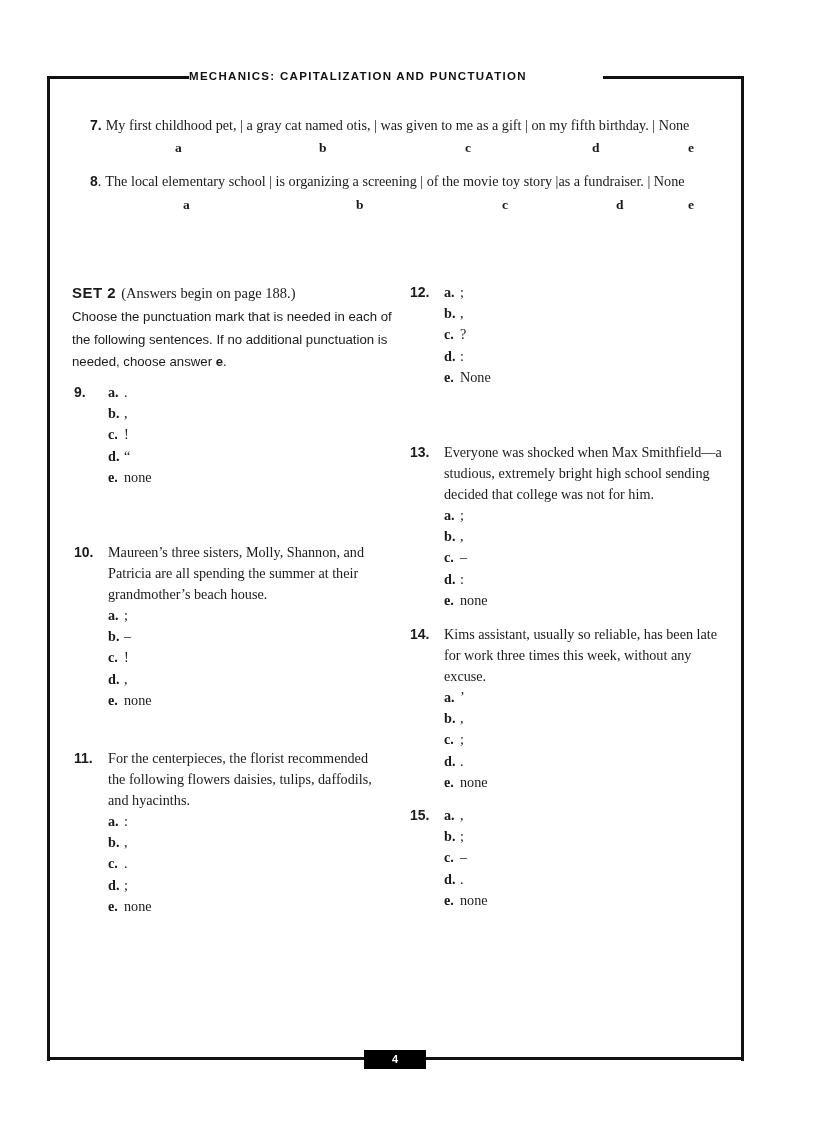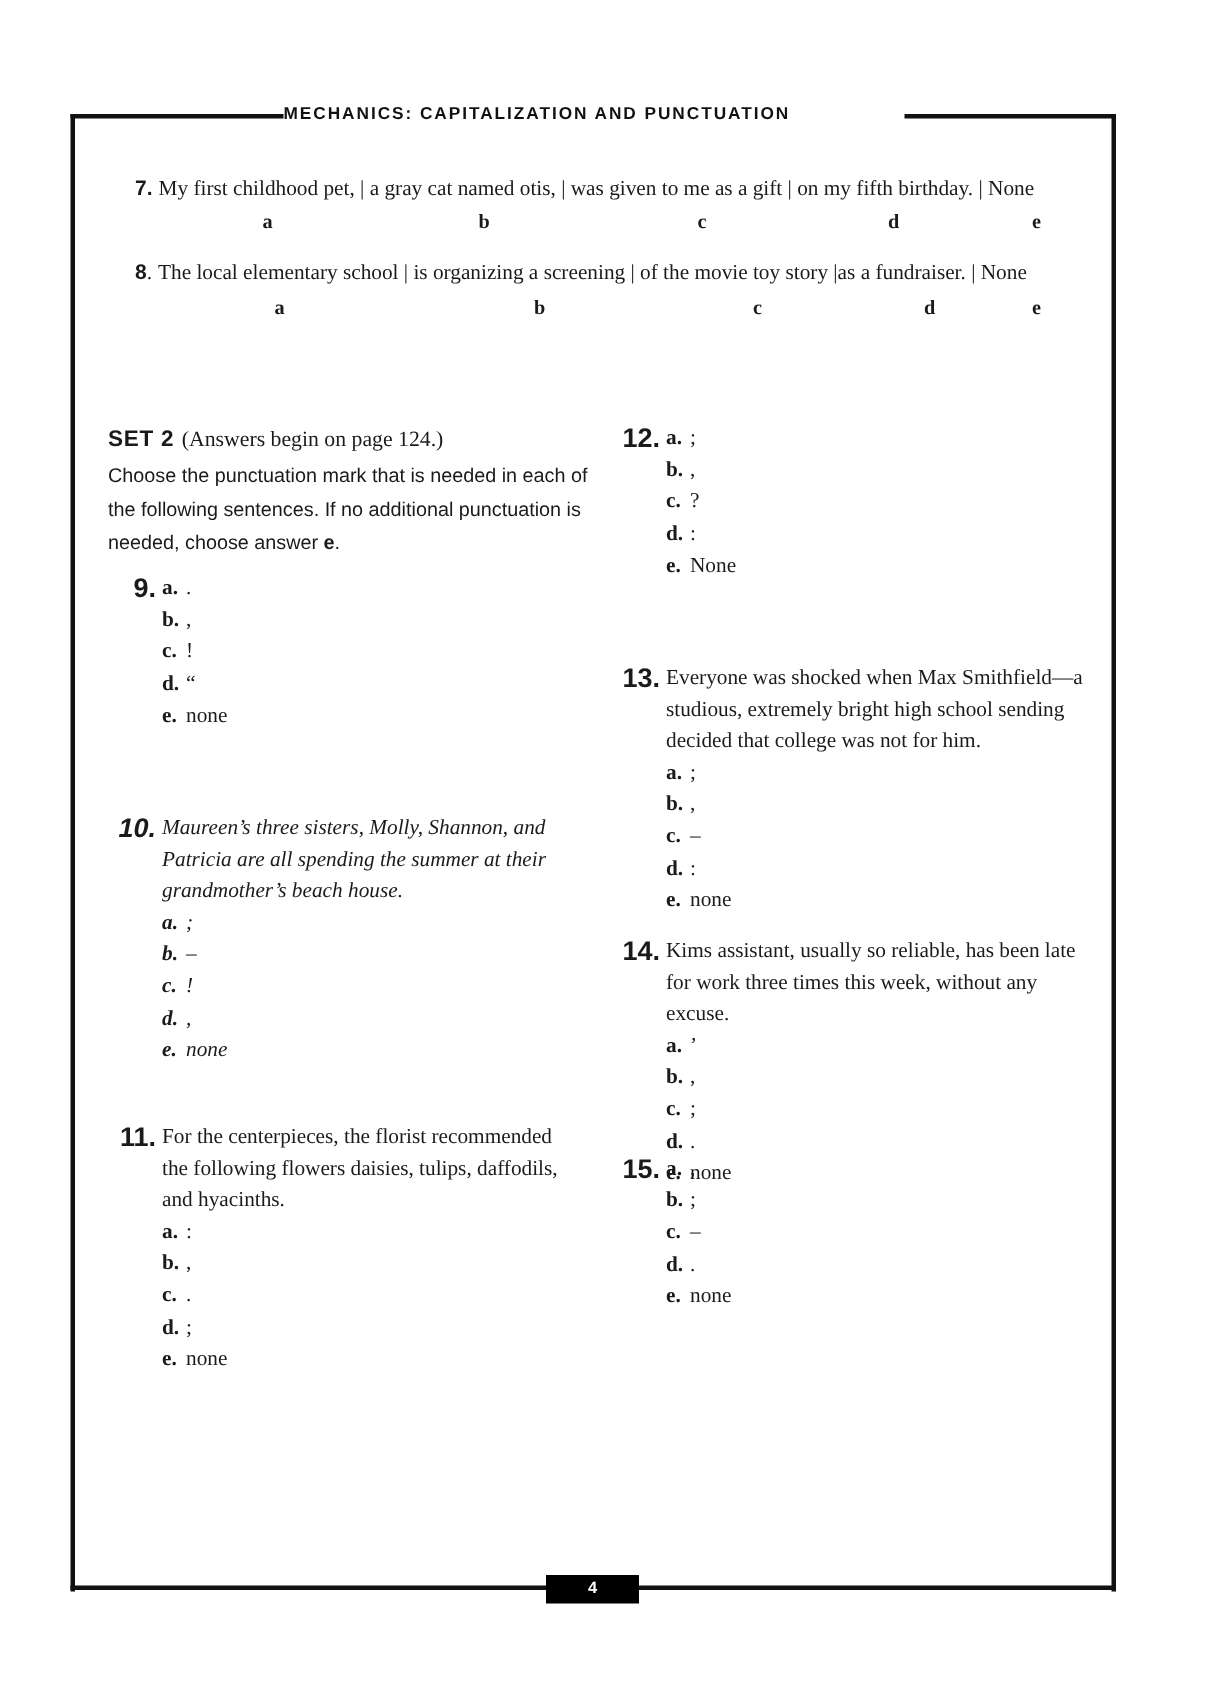--- a/index.html
+++ b/index.html
@@ -21,21 +21,21 @@
   .letters span { position:absolute; }
 
   .set-head { position:absolute; left:72px; top:284px; font-size:15px; }
   .set-head .set-label { font-family:"Liberation Sans", sans-serif; font-weight:900; font-size:15px; letter-spacing:0.5px;text-align:right; }
   .set-head .set-note { font-family:"Liberation Serif", serif; font-size:14.5px; margin-left:5px; }
   .instructions { position:absolute; left:72px; top:306px; width:320px; font-family:"Liberation Sans", sans-serif;
     font-size:13.2px; line-height:22.5px; }
   .instructions b { font-weight:bold; }
 
   .question { position:absolute; width:300px; font-family:"Liberation Serif", serif; font-size:14.2px; line-height:21px; }
-  .question .qnum { position:absolute; font-family:"Liberation Sans", sans-serif; font-weight:bold; font-size:18px; text-align:right; width:30px; left:-34px; top:0; }
+  .question .qnum { position:absolute; font-family:"Liberation Sans", sans-serif; font-weight:bold; font-size:14px; width:30px; left:-34px; top:0; }
   .question .stem { display:block; }
   .question ol { list-style:none; margin:0; padding:0; }
   .question li { height:21.2px; line-height:21.2px; }
   .question li .ol { font-weight:bold; display:inline-block; width:16px; }
 </style>
 </head>
 <body>
 
 <div class="frame-top-l"></div>
 <div class="frame-top-r"></div>
@@ -62,38 +62,38 @@
 </div>
 <div class="letters" style="top:197px; left:0; width:816px; height:18px;">
   <span style="left:183px;">a</span>
   <span style="left:356px;">b</span>
   <span style="left:502px;">c</span>
   <span style="left:616px;">d</span>
   <span style="left:688px;">e</span>
 </div>
 
 <div class="set-head">
-  <span class="set-label">SET 2</span><span class="set-note">(Answers begin on page 124.)</span>
+  <span class="set-label">SET 2</span><span class="set-note">(Answers begin on page 188.)</span>
 </div>
 <div class="instructions">
   <span>Choose the punctuation mark that is needed in each of the following sentences. If no additional punctuation is needed, choose answer </span><b>e</b><span>.</span>
 </div>
 
 <div class="question" style="left:108px; top:382px; width:270px;">
   <span class="qnum">9.</span>
   <ol>
     <li><span class="ol">a.</span><span>.</span></li>
     <li><span class="ol">b.</span><span>,</span></li>
     <li><span class="ol">c.</span><span>!</span></li>
     <li><span class="ol">d.</span><span>“</span></li>
     <li><span class="ol">e.</span><span>none</span></li>
   </ol>
 </div>
 
-<div class="question" style="left:108px; top:542px; width:272px;font-style:italic;">
+<div class="question" style="left:108px; top:542px; width:272px;">
   <span class="qnum">10.</span>
   <span class="stem">Maureen’s three sisters, Molly, Shannon, and Patricia are all spending the summer at their grandmother’s beach house.</span>
   <ol>
     <li><span class="ol">a.</span><span>;</span></li>
     <li><span class="ol">b.</span><span>–</span></li>
     <li><span class="ol">c.</span><span>!</span></li>
     <li><span class="ol">d.</span><span>,</span></li>
     <li><span class="ol">e.</span><span>none</span></li>
   </ol>
 </div>
@@ -138,21 +138,21 @@
   <span class="stem">Kims assistant, usually so reliable, has been late for work three times this week, without any excuse.</span>
   <ol>
     <li><span class="ol">a.</span><span>’</span></li>
     <li><span class="ol">b.</span><span>,</span></li>
     <li><span class="ol">c.</span><span>;</span></li>
     <li><span class="ol">d.</span><span>.</span></li>
     <li><span class="ol">e.</span><span>none</span></li>
   </ol>
 </div>
 
-<div class="question" style="left:444px; top:769px; width:282px;">
+<div class="question" style="left:444px; top:805px; width:282px;">
   <span class="qnum">15.</span>
   <ol>
     <li><span class="ol">a.</span><span>,</span></li>
     <li><span class="ol">b.</span><span>;</span></li>
     <li><span class="ol">c.</span><span>–</span></li>
     <li><span class="ol">d.</span><span>.</span></li>
     <li><span class="ol">e.</span><span>none</span></li>
   </ol>
 </div>
 

